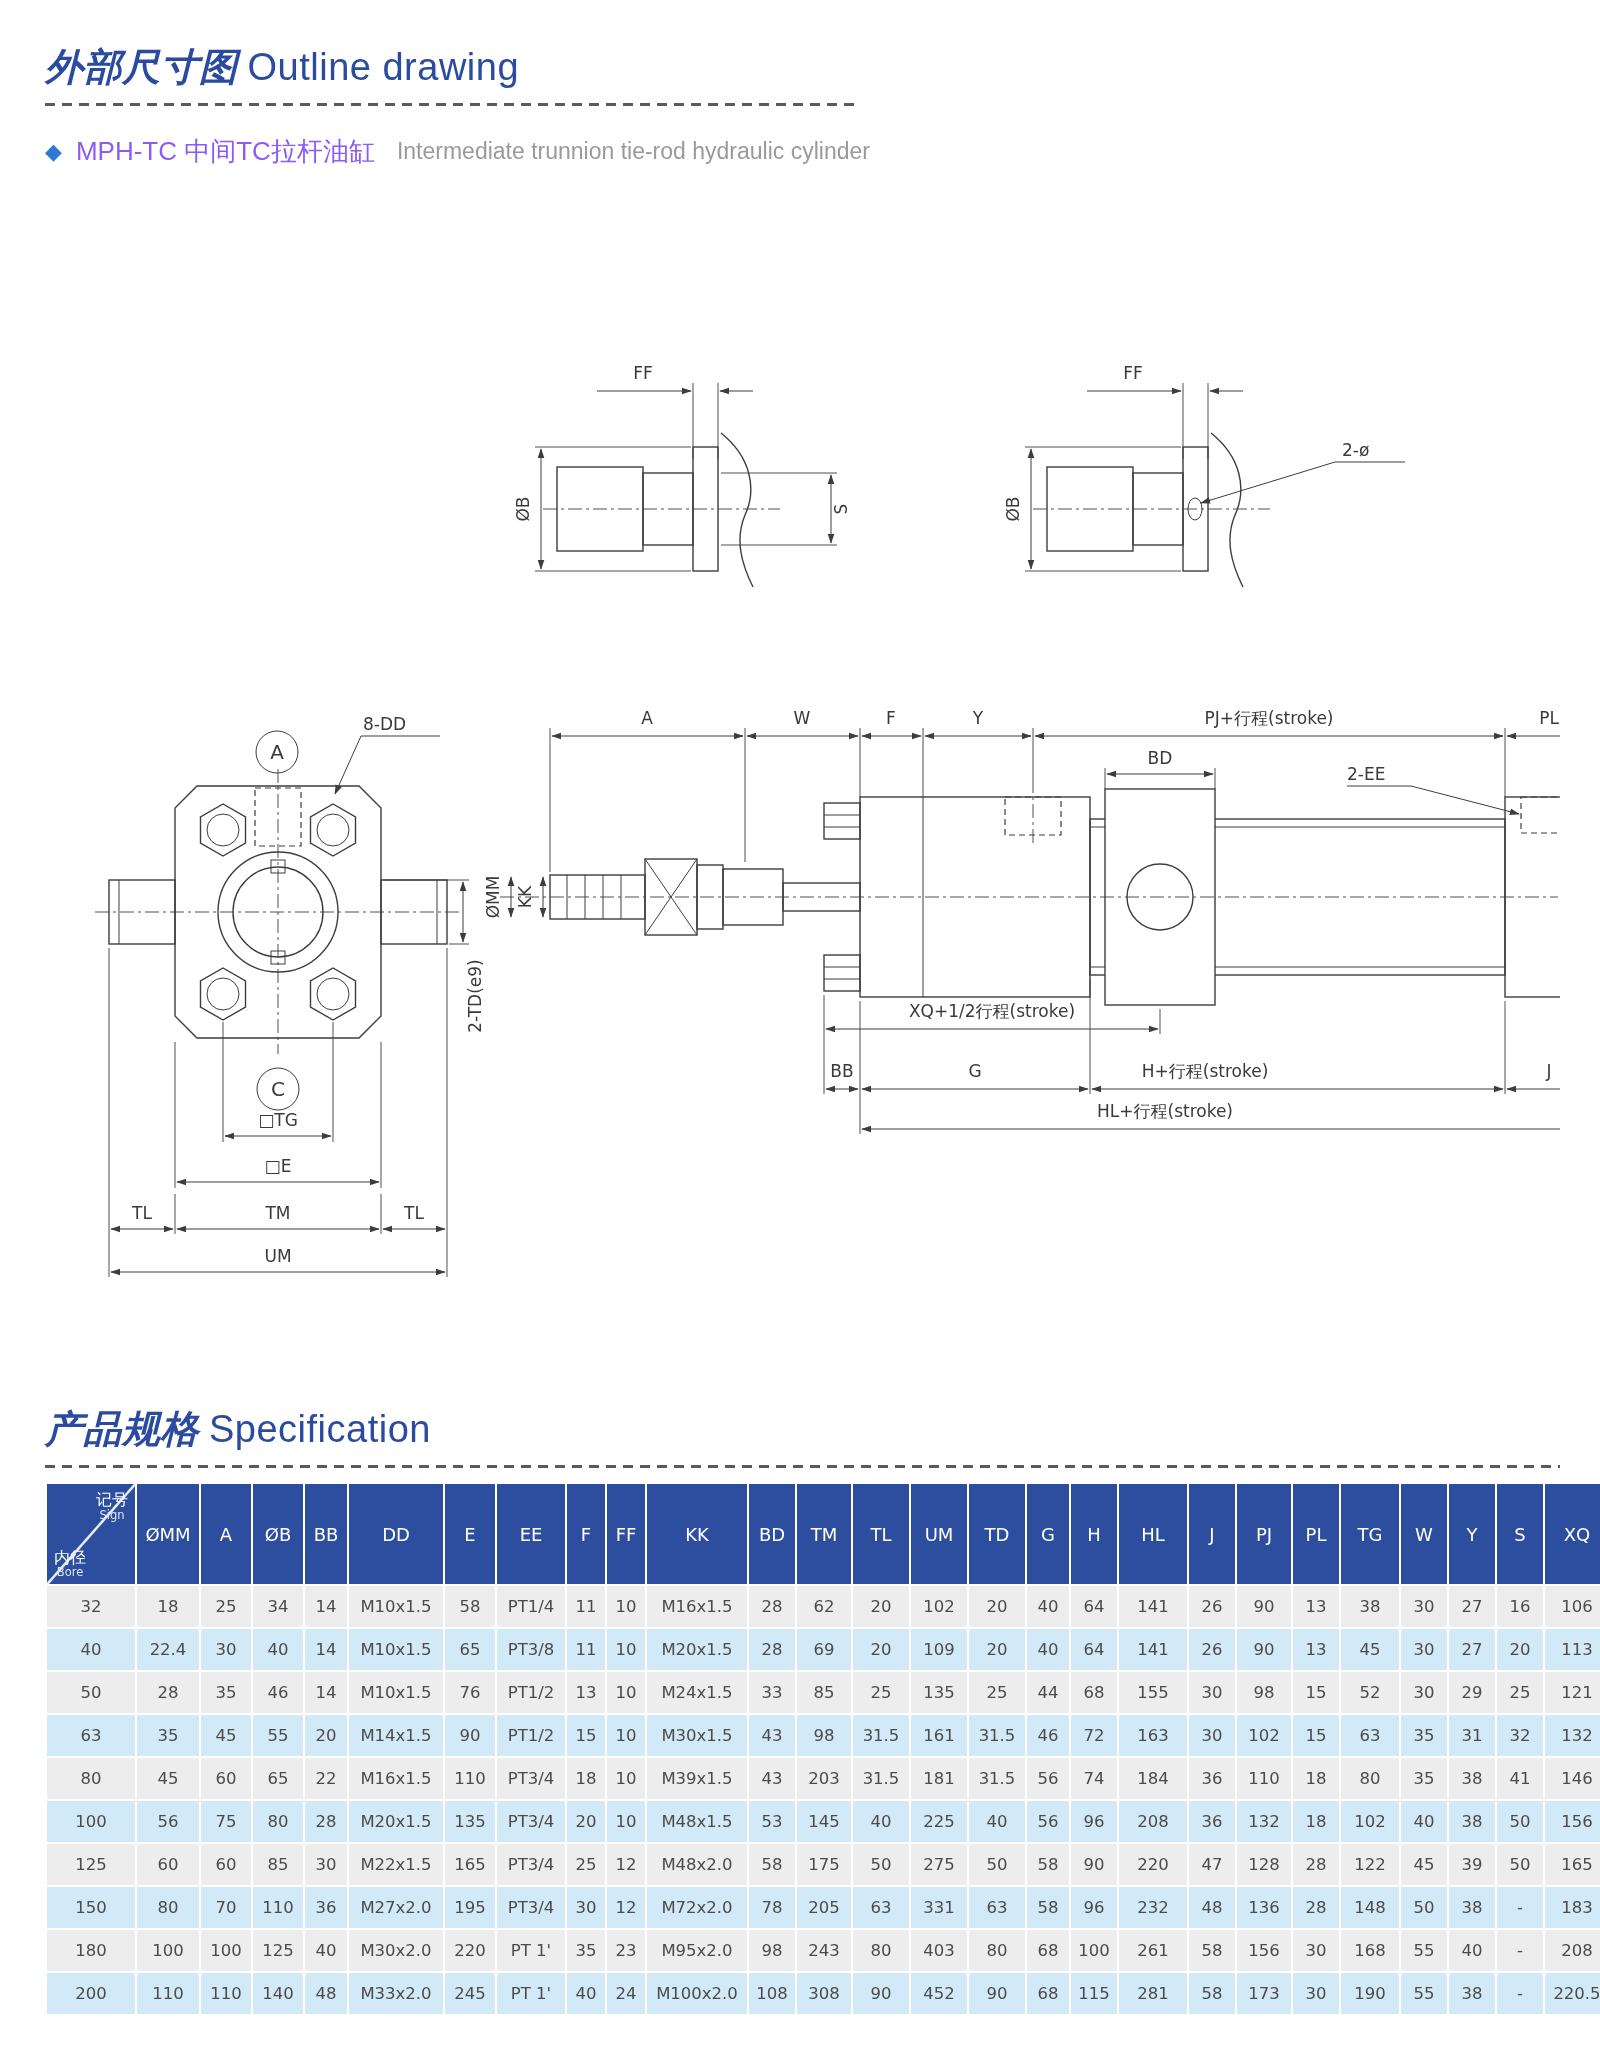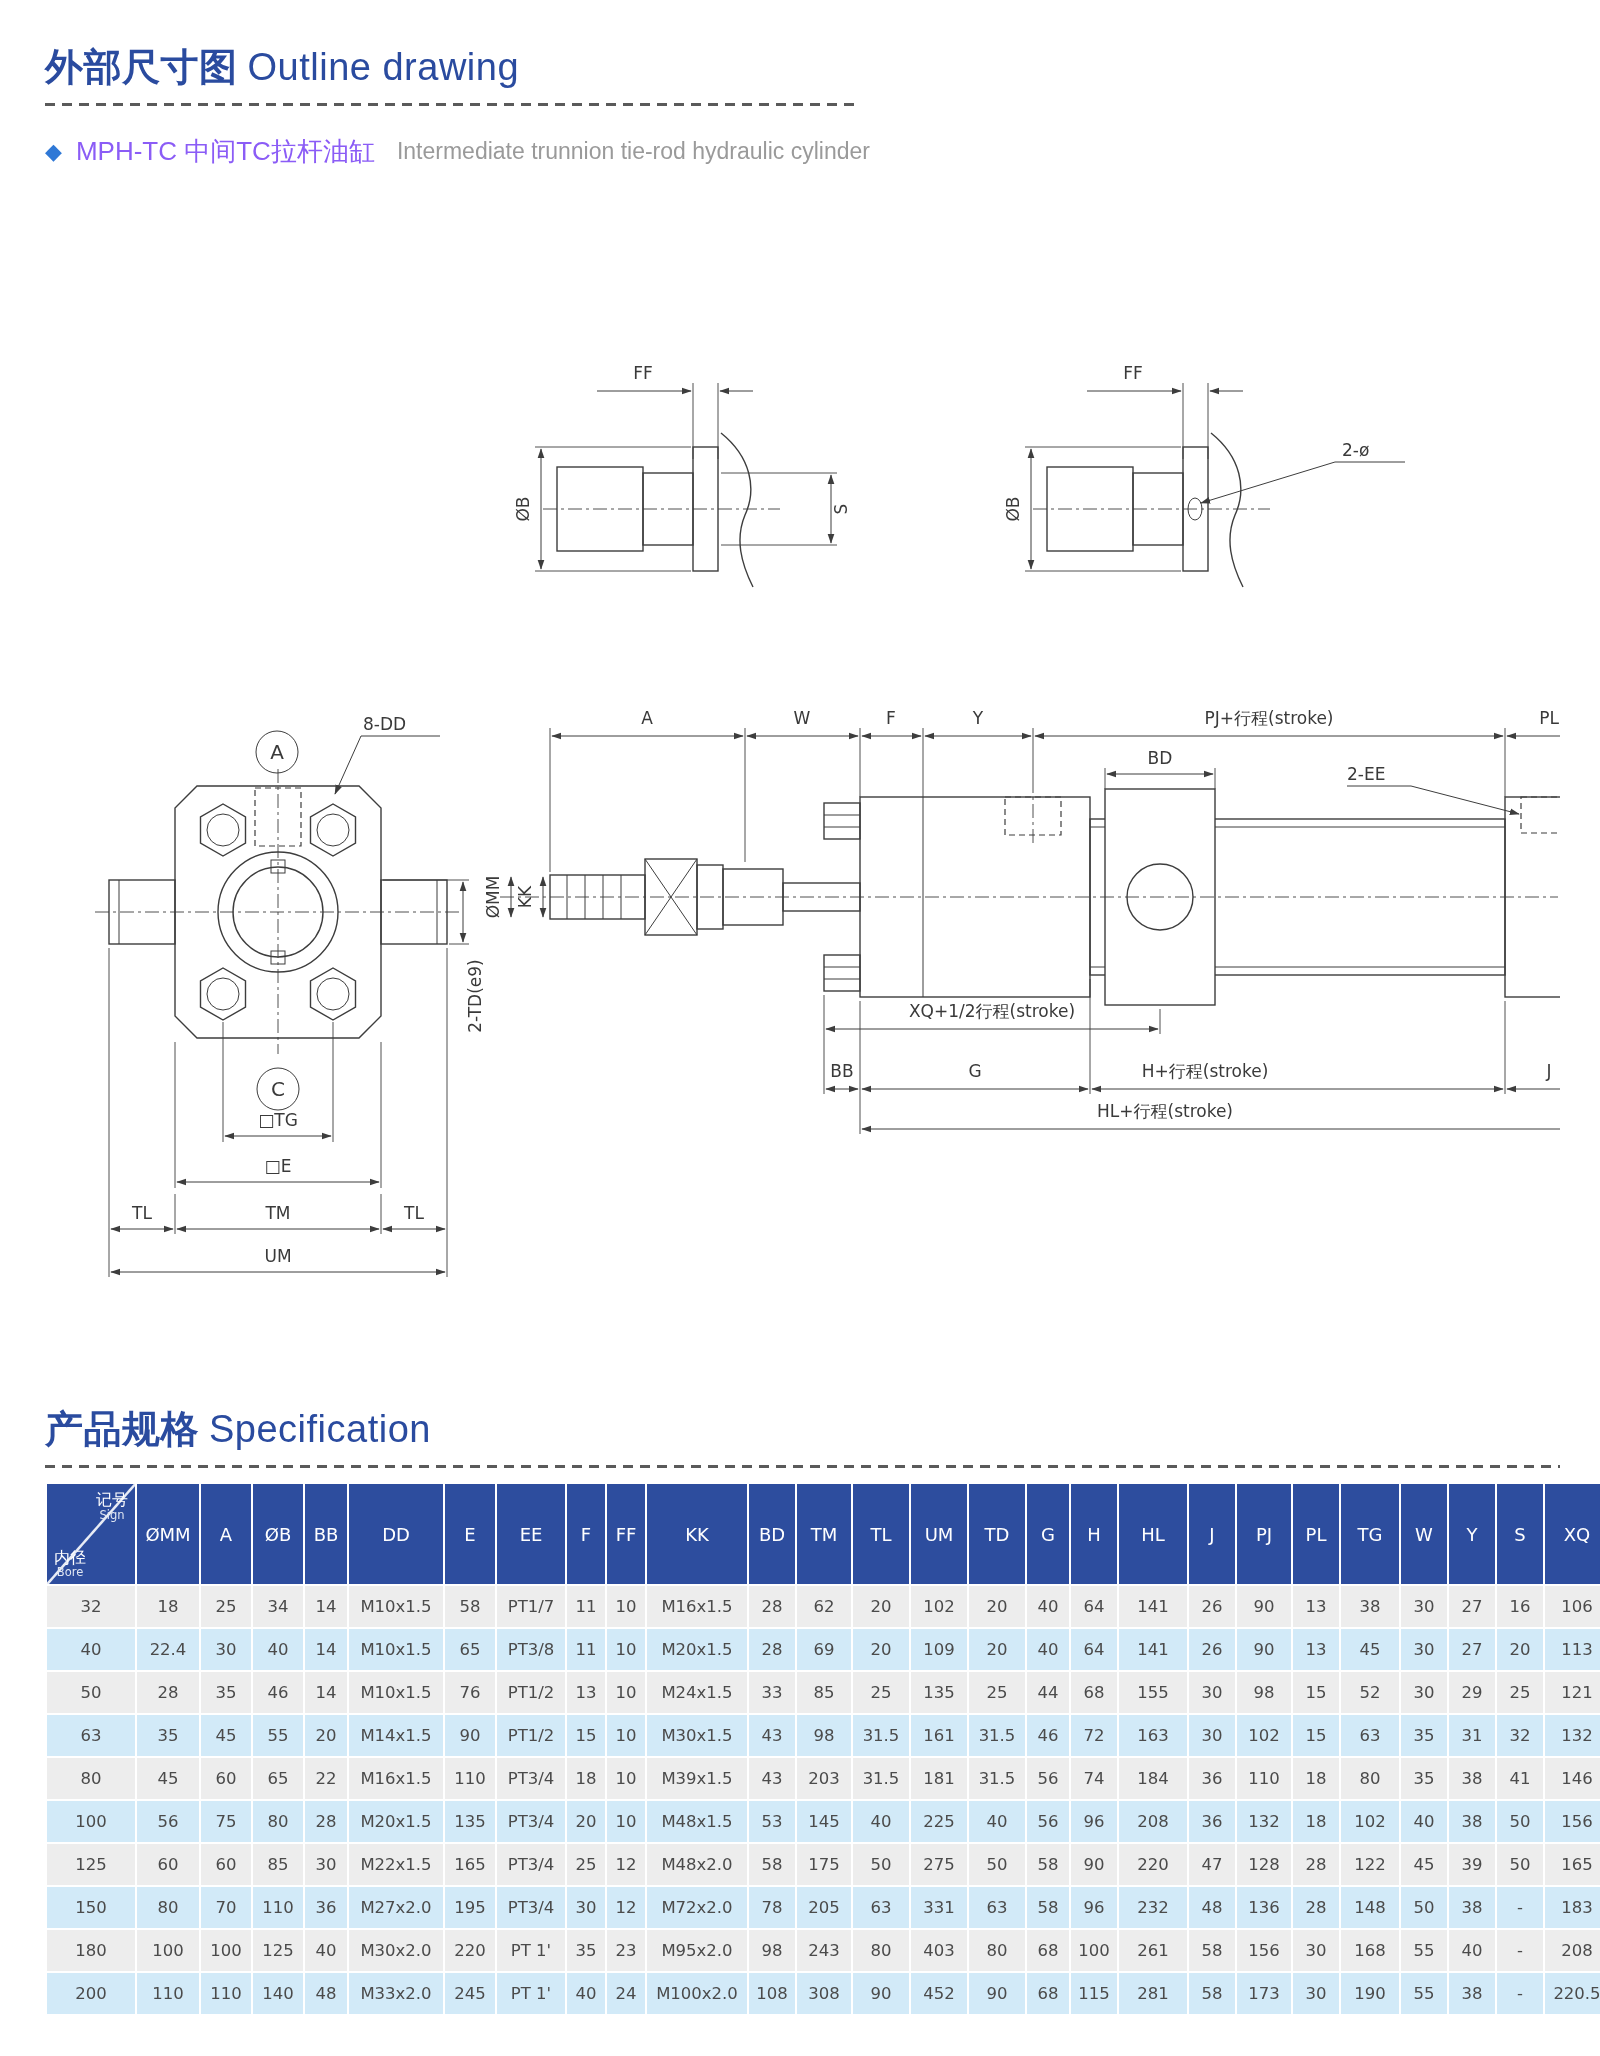--- a/index.html
+++ b/index.html
@@ -1,19 +1,19 @@
 <!DOCTYPE html>
 <html><head>
 <meta charset="utf-8">
 <style>
   html,body{margin:0;padding:0;background:#fff;}
   body{width:1600px;height:2056px;font-family:"Liberation Sans",sans-serif;overflow:hidden;}
   .content{padding:42px 40px 0 45px;}
   .sec-title{font-size:38px;color:#2a4b9f;letter-spacing:0.5px;}
-  .sec-title .zh{font-weight:bold;}
+  .sec-title .zh{font-weight:bold;font-style:italic;}
   .sec-title .en{font-weight:normal;margin-left:10px;}
   .dash-rule{height:3px;margin-top:10px;background:repeating-linear-gradient(90deg,#5a5a5a 0 10px,transparent 10px 17px);}
   .rule-short{width:812px;}
   .rule-long{width:1515px;}
   .subtitle{margin-top:28px;display:flex;align-items:center;font-size:26px;}
   .diamond{color:#2f78d6;font-size:22px;margin-right:14px;}
   .sub-zh{color:#8b5cf6;font-weight:500;}
   .sub-en{color:#9a9a9a;font-size:23px;margin-left:22px;}
   .drawings{margin-top:105px;display:block;}
   
@@ -352,21 +352,21 @@
       </thead>
       <tbody id="spec-body">
           <tr class="alt-gray">
             <td>32</td>
             <td>18</td>
             <td>25</td>
             <td>34</td>
             <td>14</td>
             <td>M10x1.5</td>
             <td>58</td>
-            <td>PT1/7</td>
+            <td>PT1/4</td>
             <td>11</td>
             <td>10</td>
             <td>M16x1.5</td>
             <td>28</td>
             <td>62</td>
             <td>20</td>
             <td>102</td>
             <td>20</td>
             <td>40</td>
             <td>64</td>

